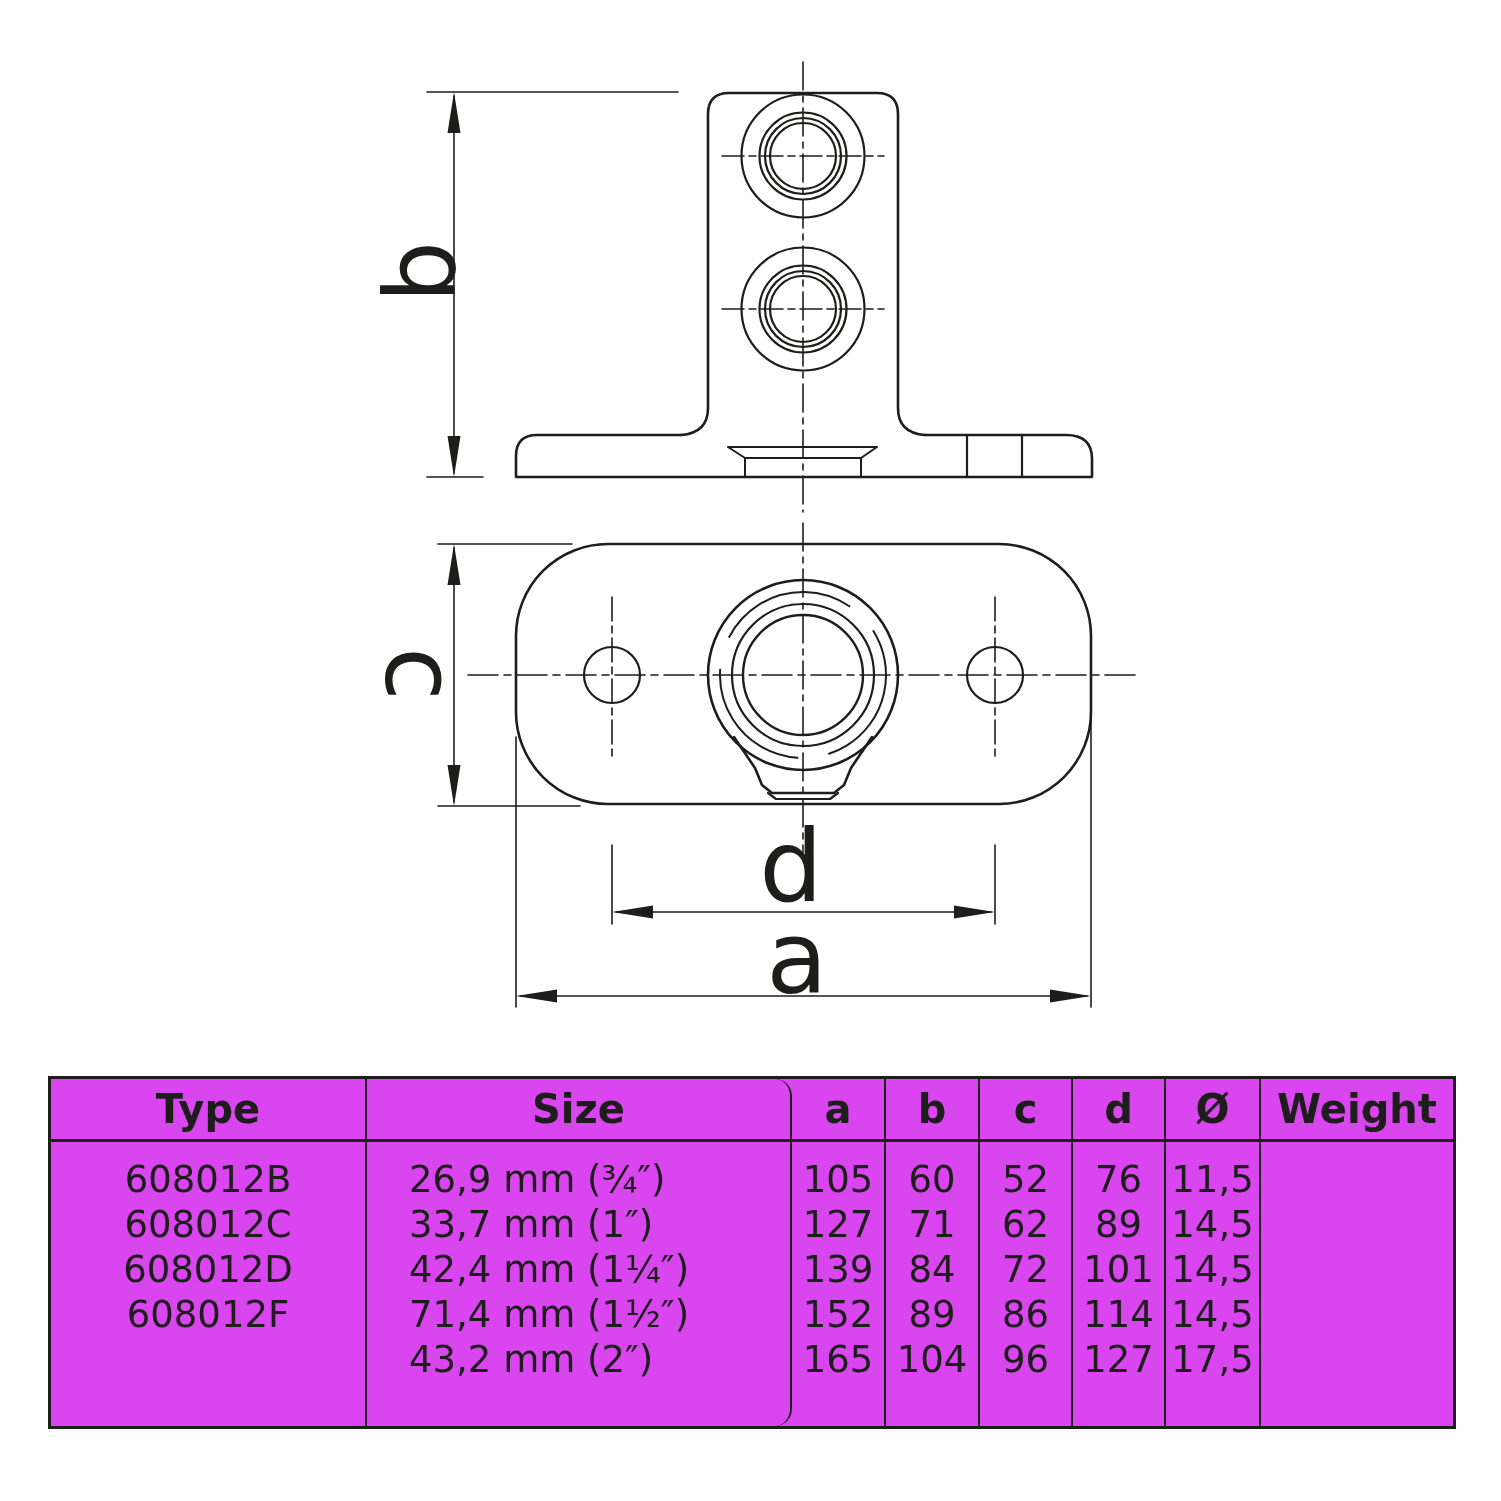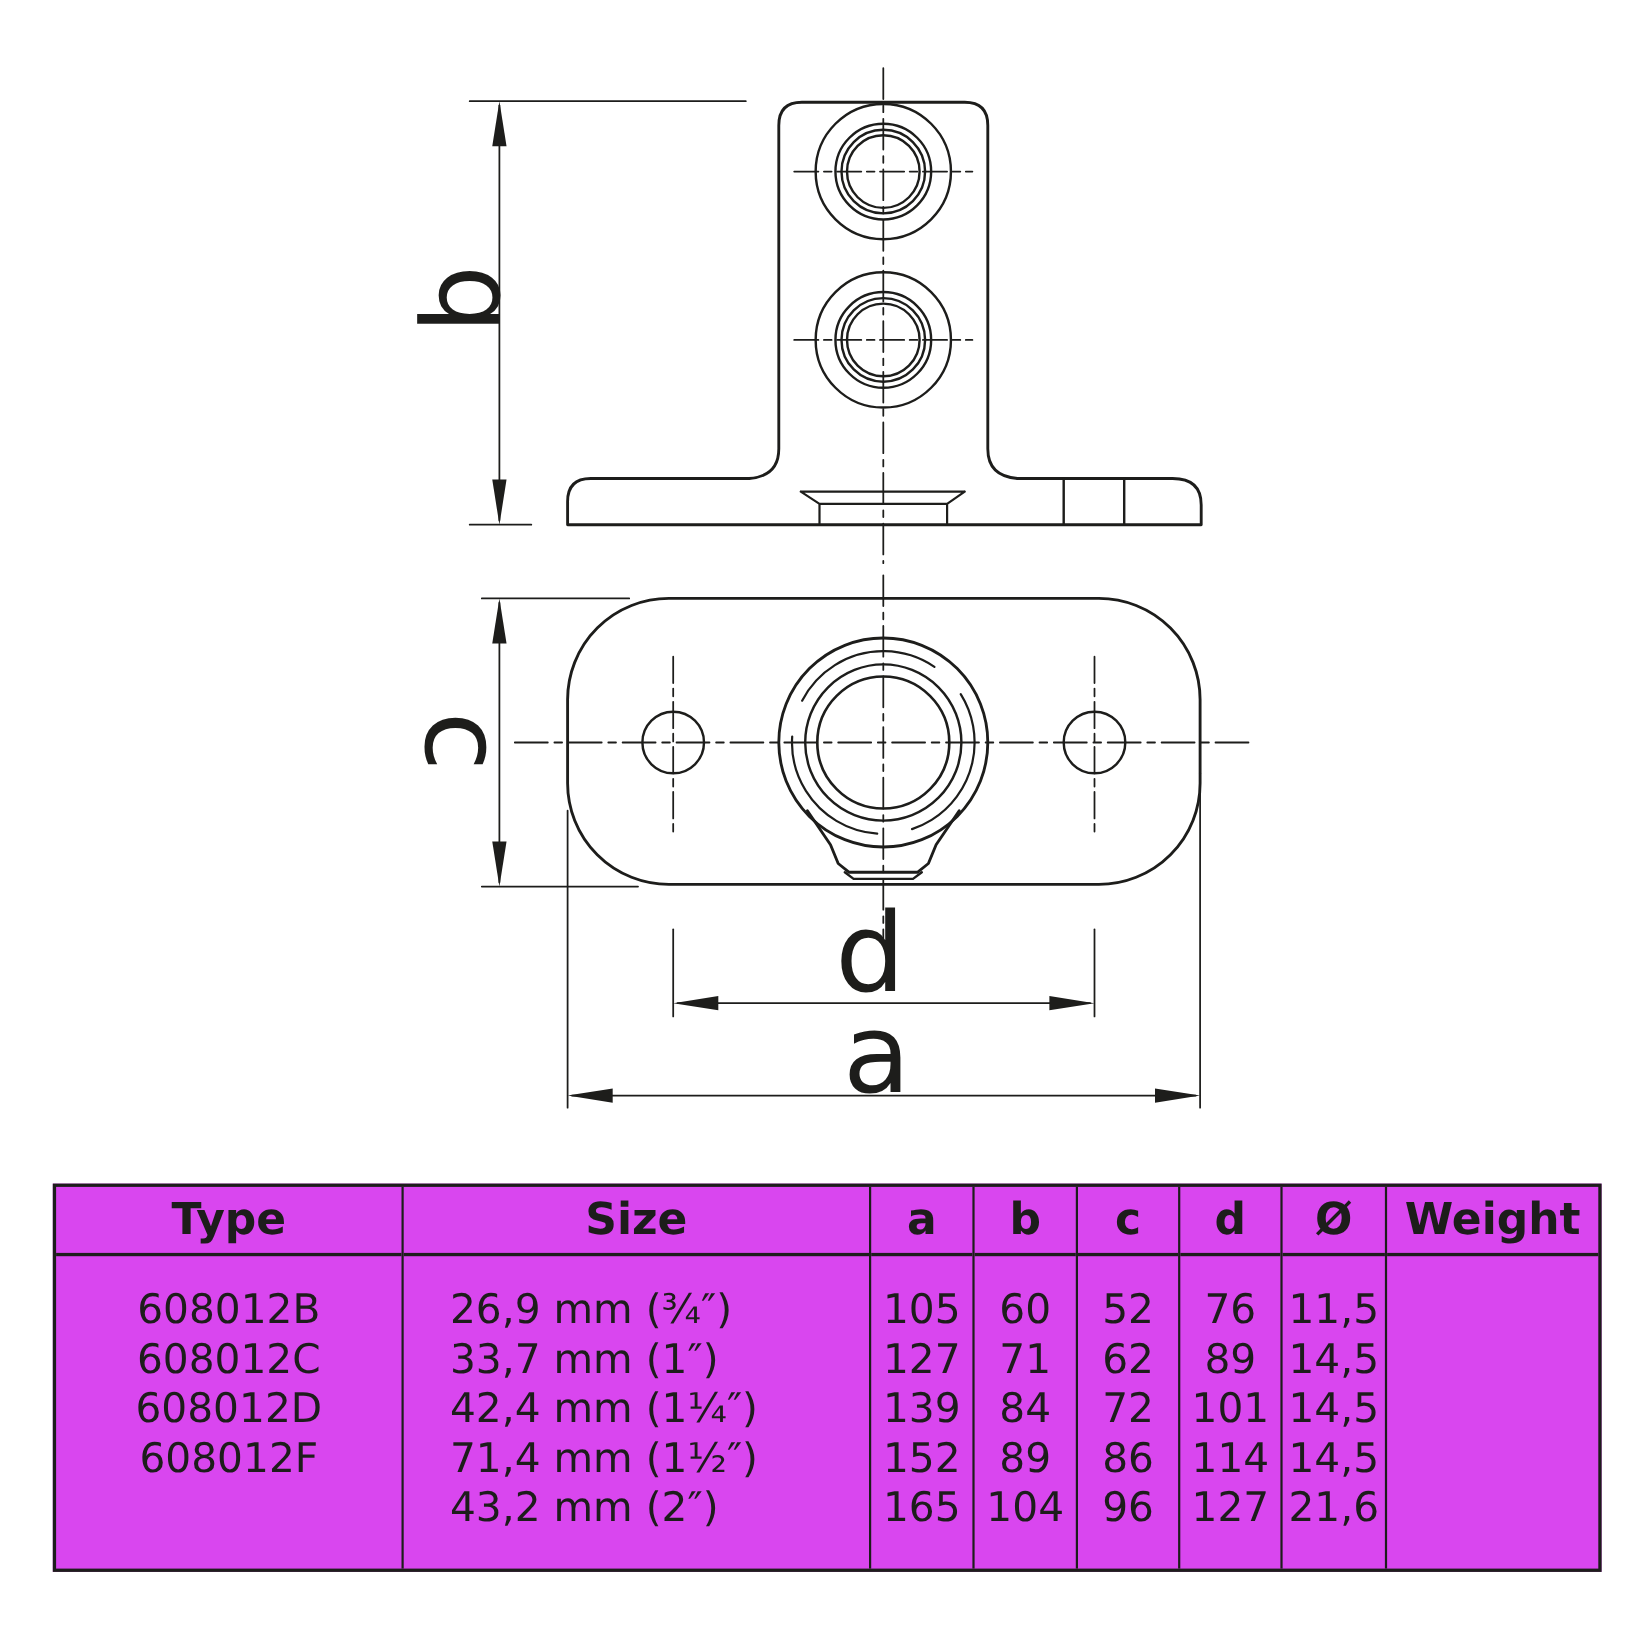--- a/index.html
+++ b/index.html
@@ -6,26 +6,26 @@
   body{width:1501px;height:1501px;position:relative;overflow:hidden;
        font-family:"DejaVu Sans","Liberation Sans",sans-serif;color:#1d1d1b;}
   .drawing{position:absolute;left:0;top:0;}
   svg text{font-family:"DejaVu Sans","Liberation Sans",sans-serif;fill:#1d1d1b;}
 
   
   .spec-table{position:absolute;left:48px;top:1076px;width:1408px;height:353px;
               border:3px solid #1d1d1b;box-sizing:border-box;display:flex;background:#d946ef;}
   .col{height:100%;box-sizing:border-box;border-right:2px solid #1d1d1b;display:flex;flex-direction:column;}
   .col:last-child{border-right:none;}
-  .col-type{width:316px;} .col-size{width:425px;} .col-a{width:94px;} .col-b{width:94px;}
+  .col-type{width:316px;} .col-size{width:425px;border-radius:17px;} .col-a{width:94px;} .col-b{width:94px;}
   .col-c{width:93px;} .col-d{width:93px;} .col-dia{width:95px;} .col-weight{flex:1;}
   .hcell{height:60px;border-bottom:3px solid #1d1d1b;box-sizing:content-box;
          display:flex;align-items:center;justify-content:center;
          font-weight:bold;font-size:40px;}
-  .body-cells{padding-top:26px;display:flex;flex-direction:column;}
+  .body-cells{padding-top:15px;display:flex;flex-direction:column;}
   .cell{height:45px;display:flex;align-items:center;justify-content:center;font-size:37px;}
   .col-size .cell{justify-content:flex-start;padding-left:42px;}
 </style>
 </head>
 <body>
 
 <svg class="drawing" width="1501" height="1075" viewBox="0 0 1501 1075">
   <g fill="none" stroke="#1d1d1b" stroke-linecap="round" stroke-linejoin="round">
 
     <g>
@@ -185,21 +185,21 @@
     </div>
   </div>
 
   <div class="col col-dia">
     <div class="hcell">Ø</div>
     <div class="body-cells">
       <div class="cell">11,5</div>
       <div class="cell">14,5</div>
       <div class="cell">14,5</div>
       <div class="cell">14,5</div>
-      <div class="cell">21,6</div>
+      <div class="cell">17,5</div>
     </div>
   </div>
 
   <div class="col col-weight">
     <div class="hcell">Weight</div>
   </div>
 
 </div>
 
 </body></html>

